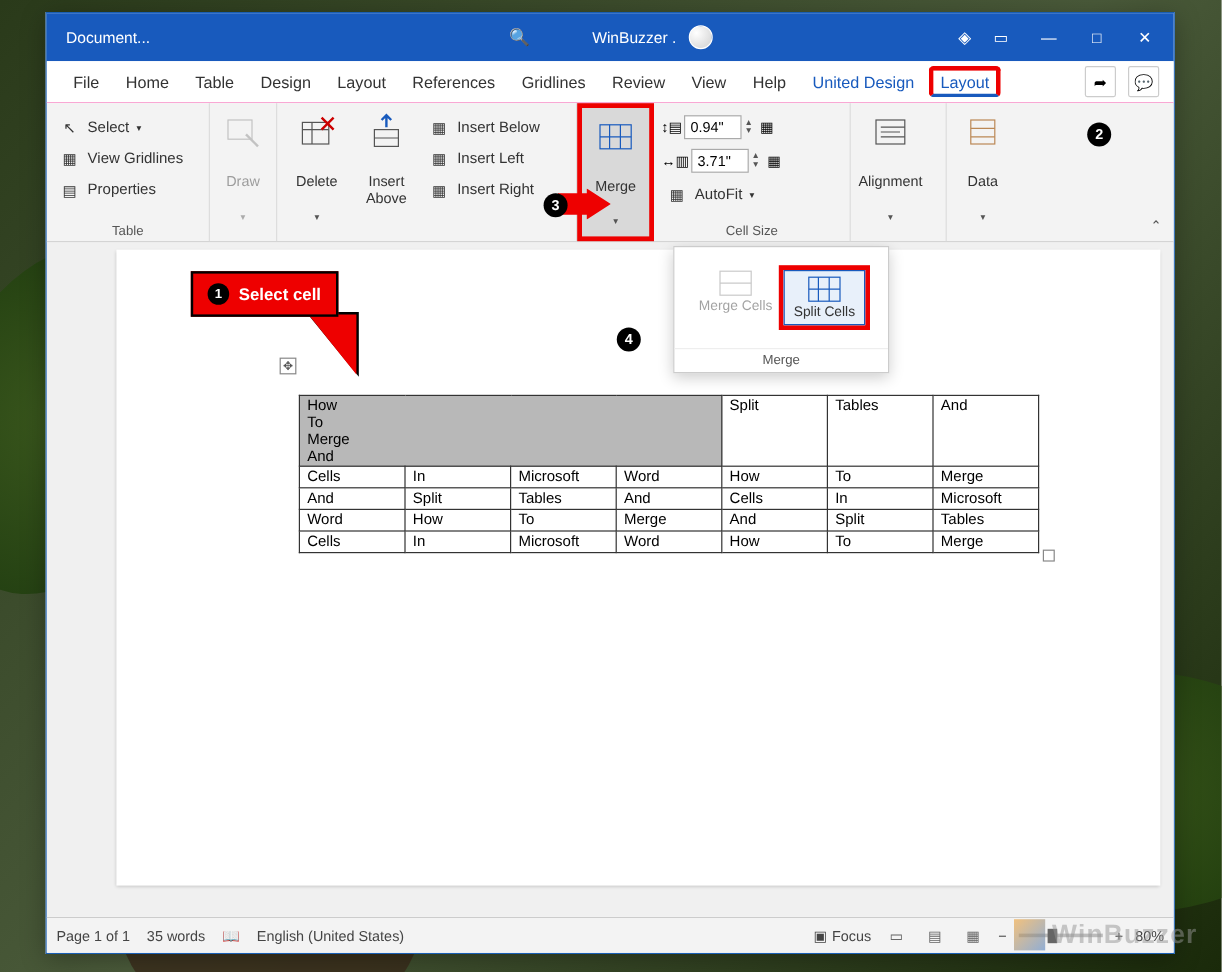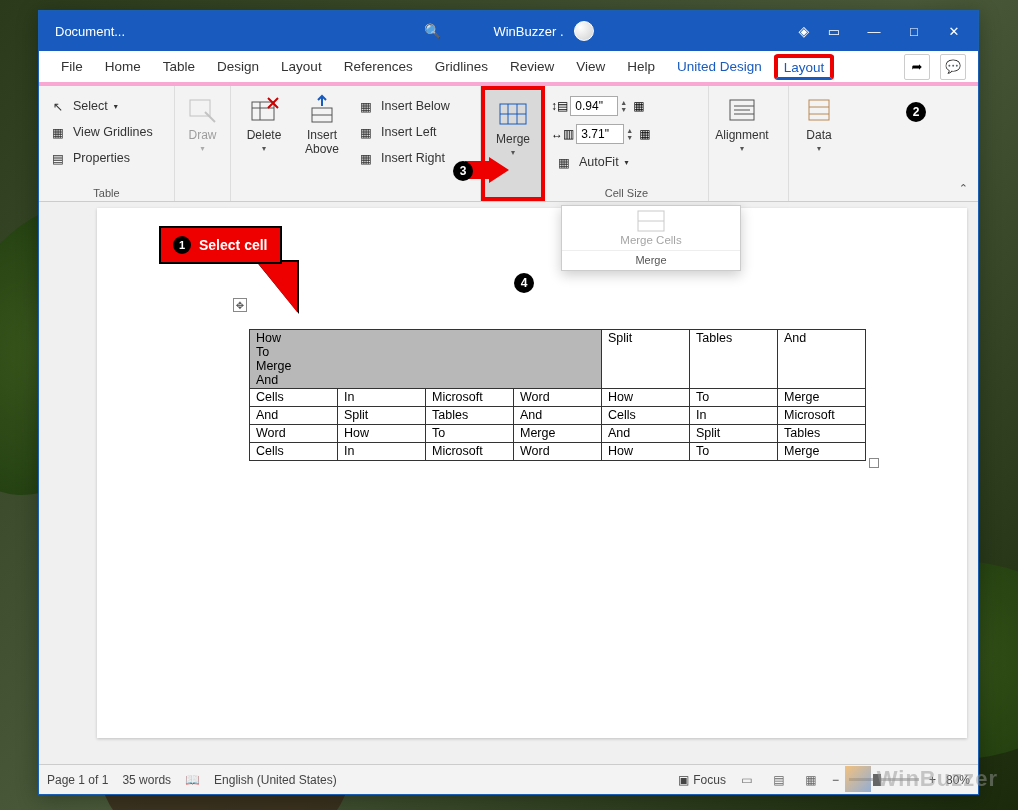--- a/index.html
+++ b/index.html
@@ -16,34 +16,34 @@
 .autosave-toggle { display: flex; align-items: center; gap: 6px; }
 .toggle-pill { width: 34px; height: 16px; border: 1px solid #fff; border-radius: 8px; position: relative; }
 .toggle-pill::before { content: ""; position: absolute; width: 10px; height: 10px; background: #fff; border-radius: 50%; left: 2px; top: 2px; }
 .qat-icon { width: 20px; height: 20px; display: flex; align-items: center; justify-content: center; color: #fff; font-size: 14px; }
 .titlebar .doc-title { margin-left: 12px; flex: 0 0 auto; }
 .titlebar .spacer { flex: 1; }
 .titlebar .center-group { display: flex; align-items: center; gap: 10px; position: absolute; left: 50%; transform: translateX(-50%); }
 .avatar { width: 20px; height: 20px; border-radius: 50%; background: radial-gradient(circle at 30% 30%, #fff, #d0d0d0); border: 1px solid #fff; }
 .win-ctrl { width: 40px; height: 40px; display: flex; align-items: center; justify-content: center; color: #fff; font-size: 13px; }
 
-.ribbon-tabs { background: #fff; height: 35px; display: flex; align-items: center; border-bottom: 4px solid #f9a8d4; padding: 0 12px; gap: 2px; position: relative; }
+.ribbon-tabs { background: #fff; height: 35px; display: flex; align-items: center; border-bottom: 1px solid #f9a8d4; padding: 0 12px; gap: 2px; position: relative; }
 .ribbon-tab { padding: 6px 10px; font-size: 13.5px; color: #333; cursor: pointer; }
 .ribbon-tab.contextual { color: #185abd; }
 .ribbon-tab.active { color: #185abd; border-bottom: 3px solid #185abd; font-weight: 400; }
 .tab-highlight-box { border: 4px solid #e00; border-radius: 4px; padding: 2px 6px; }
 .tab-right-icons { margin-left: auto; display: flex; gap: 10px; }
 .tab-right-icons .ticn { width: 26px; height: 26px; display: flex; align-items: center; justify-content: center; border: 1px solid #ccc; border-radius: 2px; font-size: 13px; }
 
 .ribbon-body { background: #f3f3f3; height: 116px; display: flex; border-bottom: 1px solid #ccc; position: relative; }
 .ribbon-group { border-right: 1px solid #ddd; padding: 4px 6px 2px; display: flex; flex-direction: column; }
 .group-content { flex: 1; display: flex; align-items: flex-start; gap: 4px; }
 .group-label { text-align: center; font-size: 11px; color: #555; padding-top: 2px; position: relative; }
 
-.vbtn { display: flex; flex-direction: column; align-items: center; justify-content: center; width: 54px; padding: 4px 2px; font-size: 12px; color: #333; text-align: center; gap: 2px; }
+.vbtn { display: flex; flex-direction: column; align-items: center; justify-content: center; width: 54px; padding: 4px 2px; font-size: 12px; color: #333; text-align: center; gap: 18px; }
 .vbtn.disabled { opacity: 0.45; }
 .vbtn .icn { width: 32px; height: 32px; display: flex; align-items: center; justify-content: center; }
 .vbtn .chev { font-size: 8px; color: #555; }
 
 .hbtn { display: flex; align-items: center; gap: 6px; font-size: 12.5px; color: #333; padding: 2px 4px; height: 24px; }
 .hbtn .icn { width: 18px; height: 18px; display: flex; align-items: center; justify-content: center; }
 .stack-col { display: flex; flex-direction: column; gap: 2px; }
 
 .merge-highlight { border: 4px solid #e00; background: #d9d9d9; }
 .measure-row { display: flex; align-items: center; gap: 2px; height: 24px; font-size: 12px; }
@@ -60,21 +60,21 @@
 
 .move-handle { position: absolute; left: 136px; top: 90px; width: 14px; height: 14px; border: 1px solid #888; background: #fff; display: flex; align-items: center; justify-content: center; font-size: 10px; color: #555; }
 
 .doc-table { position: absolute; left: 152px; top: 121px; border-collapse: collapse; font-size: 12.5px; }
 .doc-table td { border: 1px solid #333; padding: 1px 6px; height: 18px; vertical-align: top; }
 .doc-table .merged { background: #b8b8b8; width: 350px; }
 .doc-table .c2 { width: 88px; }
 .resize-handle { position: absolute; left: 772px; top: 250px; width: 10px; height: 10px; border: 1px solid #888; background: #fff; }
 
 .merge-dropdown { position: absolute; left: 464px; top: -3px; width: 180px; background: #fff; border: 1px solid #ccc; box-shadow: 0 4px 12px rgba(0,0,0,0.2); z-index: 50; }
-.merge-dd-row { display: flex; padding: 0; }
+.merge-dd-row { display: flex; padding: 15px; }
 .dd-item { flex: 1; display: flex; flex-direction: column; align-items: center; gap: 2px; font-size: 11.5px; color: #333; padding: 4px 2px; text-align: center; }
 .dd-item.disabled { opacity: 0.45; }
 .dd-item.highlighted { border: 1px solid #185abd; background: #e8f0fa; }
 .dd-split-cells-box { border: 4px solid #e00; padding: 0; }
 .dd-icon-svg { width: 28px; height: 22px; }
 .dd-group-label { text-align: center; font-size: 11px; color: #555; border-top: 1px solid #eee; padding: 3px 0 4px; }
 
 .annot-badge { position: absolute; width: 20px; height: 20px; border-radius: 50%; background: #000; color: #fff; display: flex; align-items: center; justify-content: center; font-size: 12px; font-weight: bold; z-index: 100; }
 
 .statusbar { height: 30px; background: #f3f3f3; border-top: 1px solid #ccc; display: flex; align-items: center; font-size: 12px; color: #444; padding: 0 8px; gap: 14px; }
@@ -360,20 +360,31 @@
 
       <div class="merge-dropdown">
         <div class="merge-dd-row">
           <div class="dd-item disabled">
             <svg class="dd-icon-svg" viewBox="0 0 28 22">
                 <rect x="1" y="1" width="26" height="20" fill="none" stroke="#888"></rect>
                 <line x1="1" y1="11" x2="27" y2="11" stroke="#888"></line>
               </svg>
             <span>Merge Cells</span>
           </div>
+          <div class="dd-split-cells-box" style="flex:1">
+            <div class="dd-item highlighted">
+              <svg class="dd-icon-svg" viewBox="0 0 28 22">
+                  <rect x="1" y="1" width="26" height="20" fill="none" stroke="#185abd"></rect>
+                  <line x1="1" y1="11" x2="27" y2="11" stroke="#185abd"></line>
+                  <line x1="9" y1="1" x2="9" y2="21" stroke="#185abd"></line>
+                  <line x1="18" y1="1" x2="18" y2="21" stroke="#185abd"></line>
+                </svg>
+              <span>Split Cells</span>
+            </div>
+          </div>
         </div>
         <div class="dd-group-label">Merge</div>
       </div>
     </div>
   </div>
 
   <div class="statusbar">
     <span>Page 1 of 1</span>
     <span>35 words</span>
     <span>📖</span>

